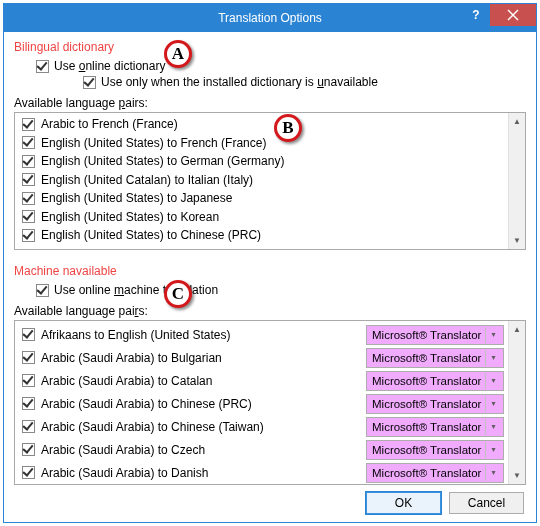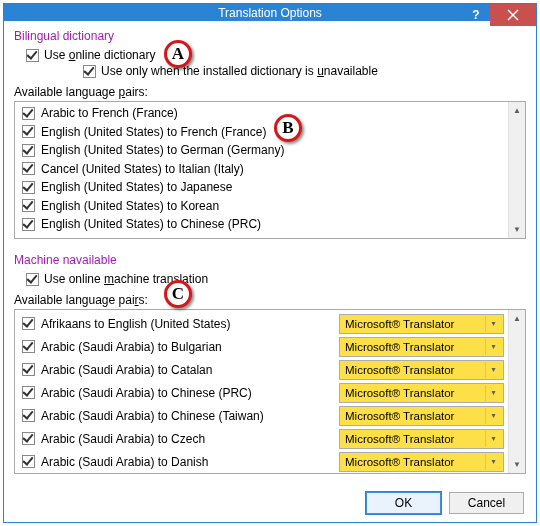--- a/index.html
+++ b/index.html
@@ -14,21 +14,21 @@
     overflow: hidden;
   }
   .window {
     border: 1px solid #2a84d3;
     width: 534px;
     height: 520px;
     background: #fff;
     position: relative;
   }
   .titlebar {
-    height: 17px;
+    height: 28px;
     background: #2a84d3;
     color: #fff;
     display: flex;
     align-items: center;
     position: relative;
   }
   .title-text {
     position: absolute;
     left: 50%;
     transform: translateX(-50%);
@@ -56,30 +56,30 @@
     background: #c8504f;
     height: 22px;
     align-self: flex-start;
     font-size: 14px;
   }
   .title-btn.close svg { stroke: #fff; stroke-width: 1.5; }
   .content {
     padding: 6px 10px 6px 10px;
   }
   .section-label {
-    color: #a21caf;
+    color: #ef4444;
     margin: 2px 0 4px 0;
   }
   .check-row {
     display: flex;
     align-items: center;
     gap: 5px;
     padding: 1px 0;
   }
-  .check-row.indent1 { margin-left: 12px; }
+  .check-row.indent1 { margin-left: 22px; }
   .check-row.indent2 { margin-left: 34px; padding-left: 35px; }
   .checkbox {
     width: 13px;
     height: 13px;
     border: 1px solid #888;
     background: #fff;
     position: relative;
     flex-shrink: 0;
   }
   .checkbox.checked::after {
@@ -134,24 +134,24 @@
   }
   .mt-row {
     display: flex;
     align-items: center;
     padding: 0 4px;
     height: 23px;
     gap: 6px;
   }
   .pair-label { flex: 1; }
   .dropdown {
-    width: 165px;
+    width: 138px;
     height: 20px;
     border: 1px solid #adadad;
-    background: #fde047;
+    background: #f0abfc;
     display: flex;
     align-items: center;
     justify-content: space-between;
     padding: 0 2px 0 5px;
     font-size: 11.5px;
   }
   .dd-arrow {
     width: 16px;
     height: 16px;
     border-left: 1px solid #c0c0c0;
@@ -249,21 +249,21 @@
           <div class="list-row">
             <div class="checkbox checked"></div>
             <span>English (United States) to French (France)</span>
           </div>
           <div class="list-row">
             <div class="checkbox checked"></div>
             <span>English (United States) to German (Germany)</span>
           </div>
           <div class="list-row">
             <div class="checkbox checked"></div>
-            <span>Cancel (United States) to Italian (Italy)</span>
+            <span>English (United Catalan) to Italian (Italy)</span>
           </div>
           <div class="list-row">
             <div class="checkbox checked"></div>
             <span>English (United States) to Japanese</span>
           </div>
           <div class="list-row">
             <div class="checkbox checked"></div>
             <span>English (United States) to Korean</span>
           </div>
           <div class="list-row">

